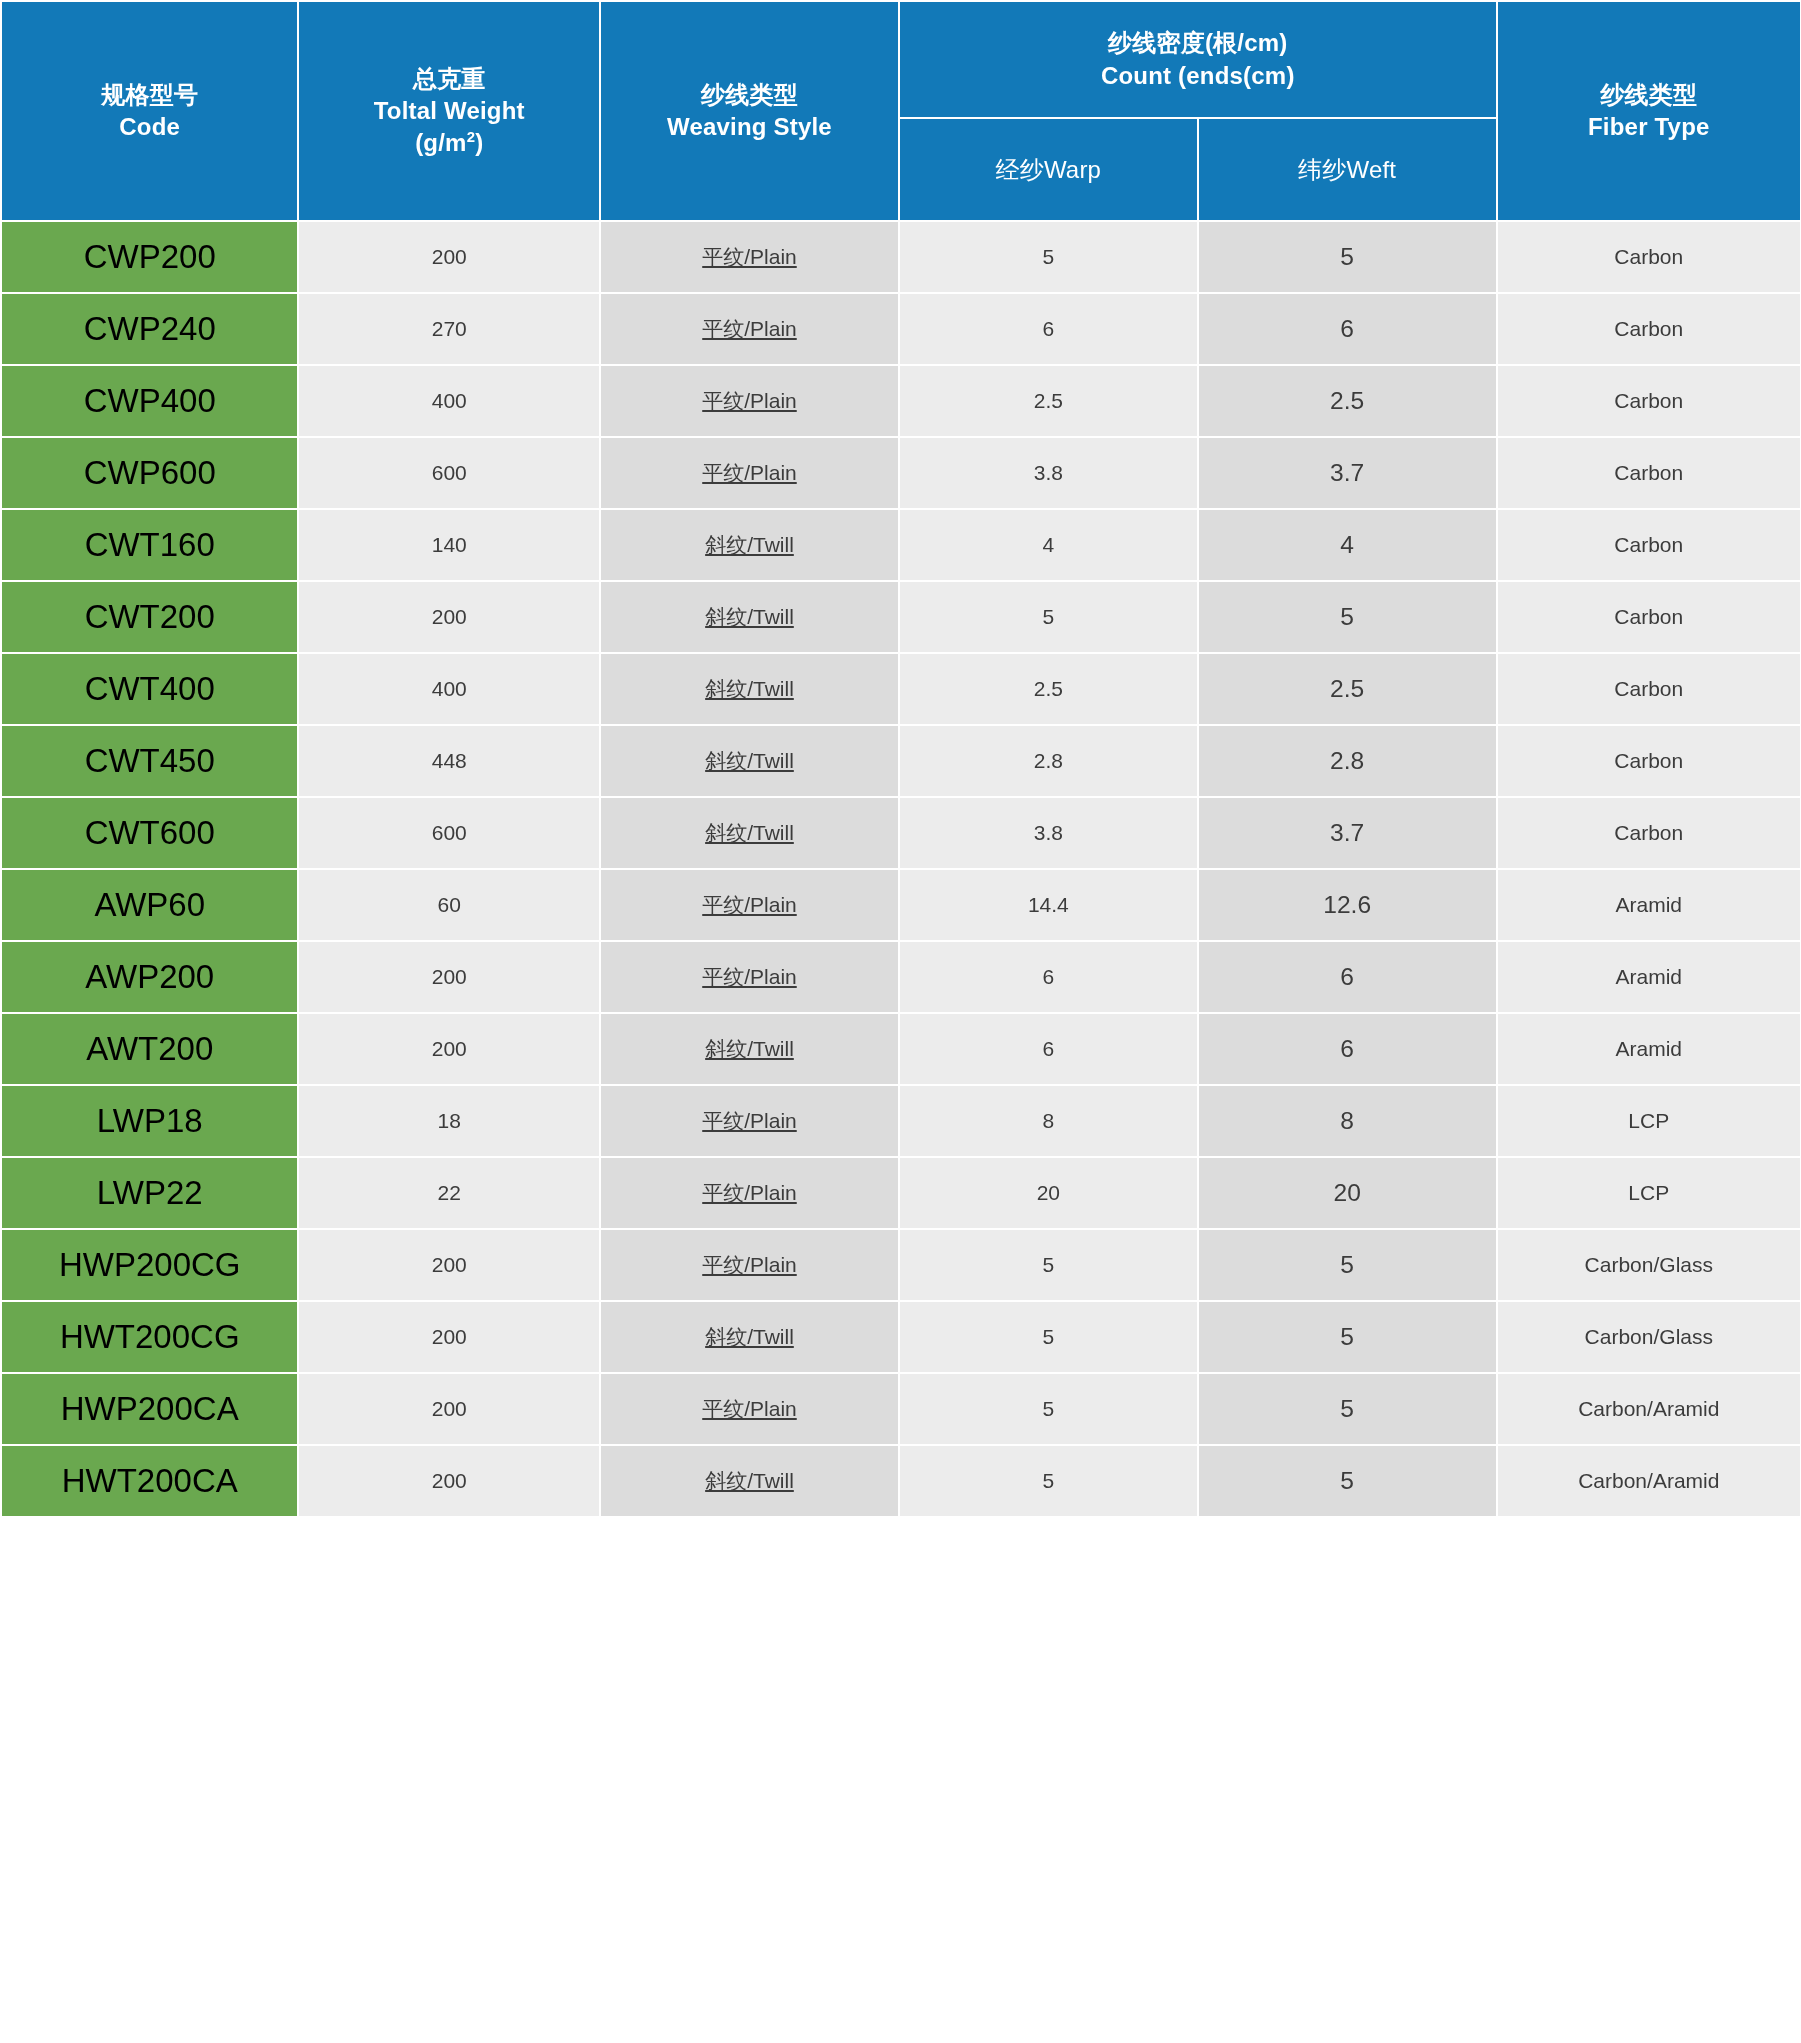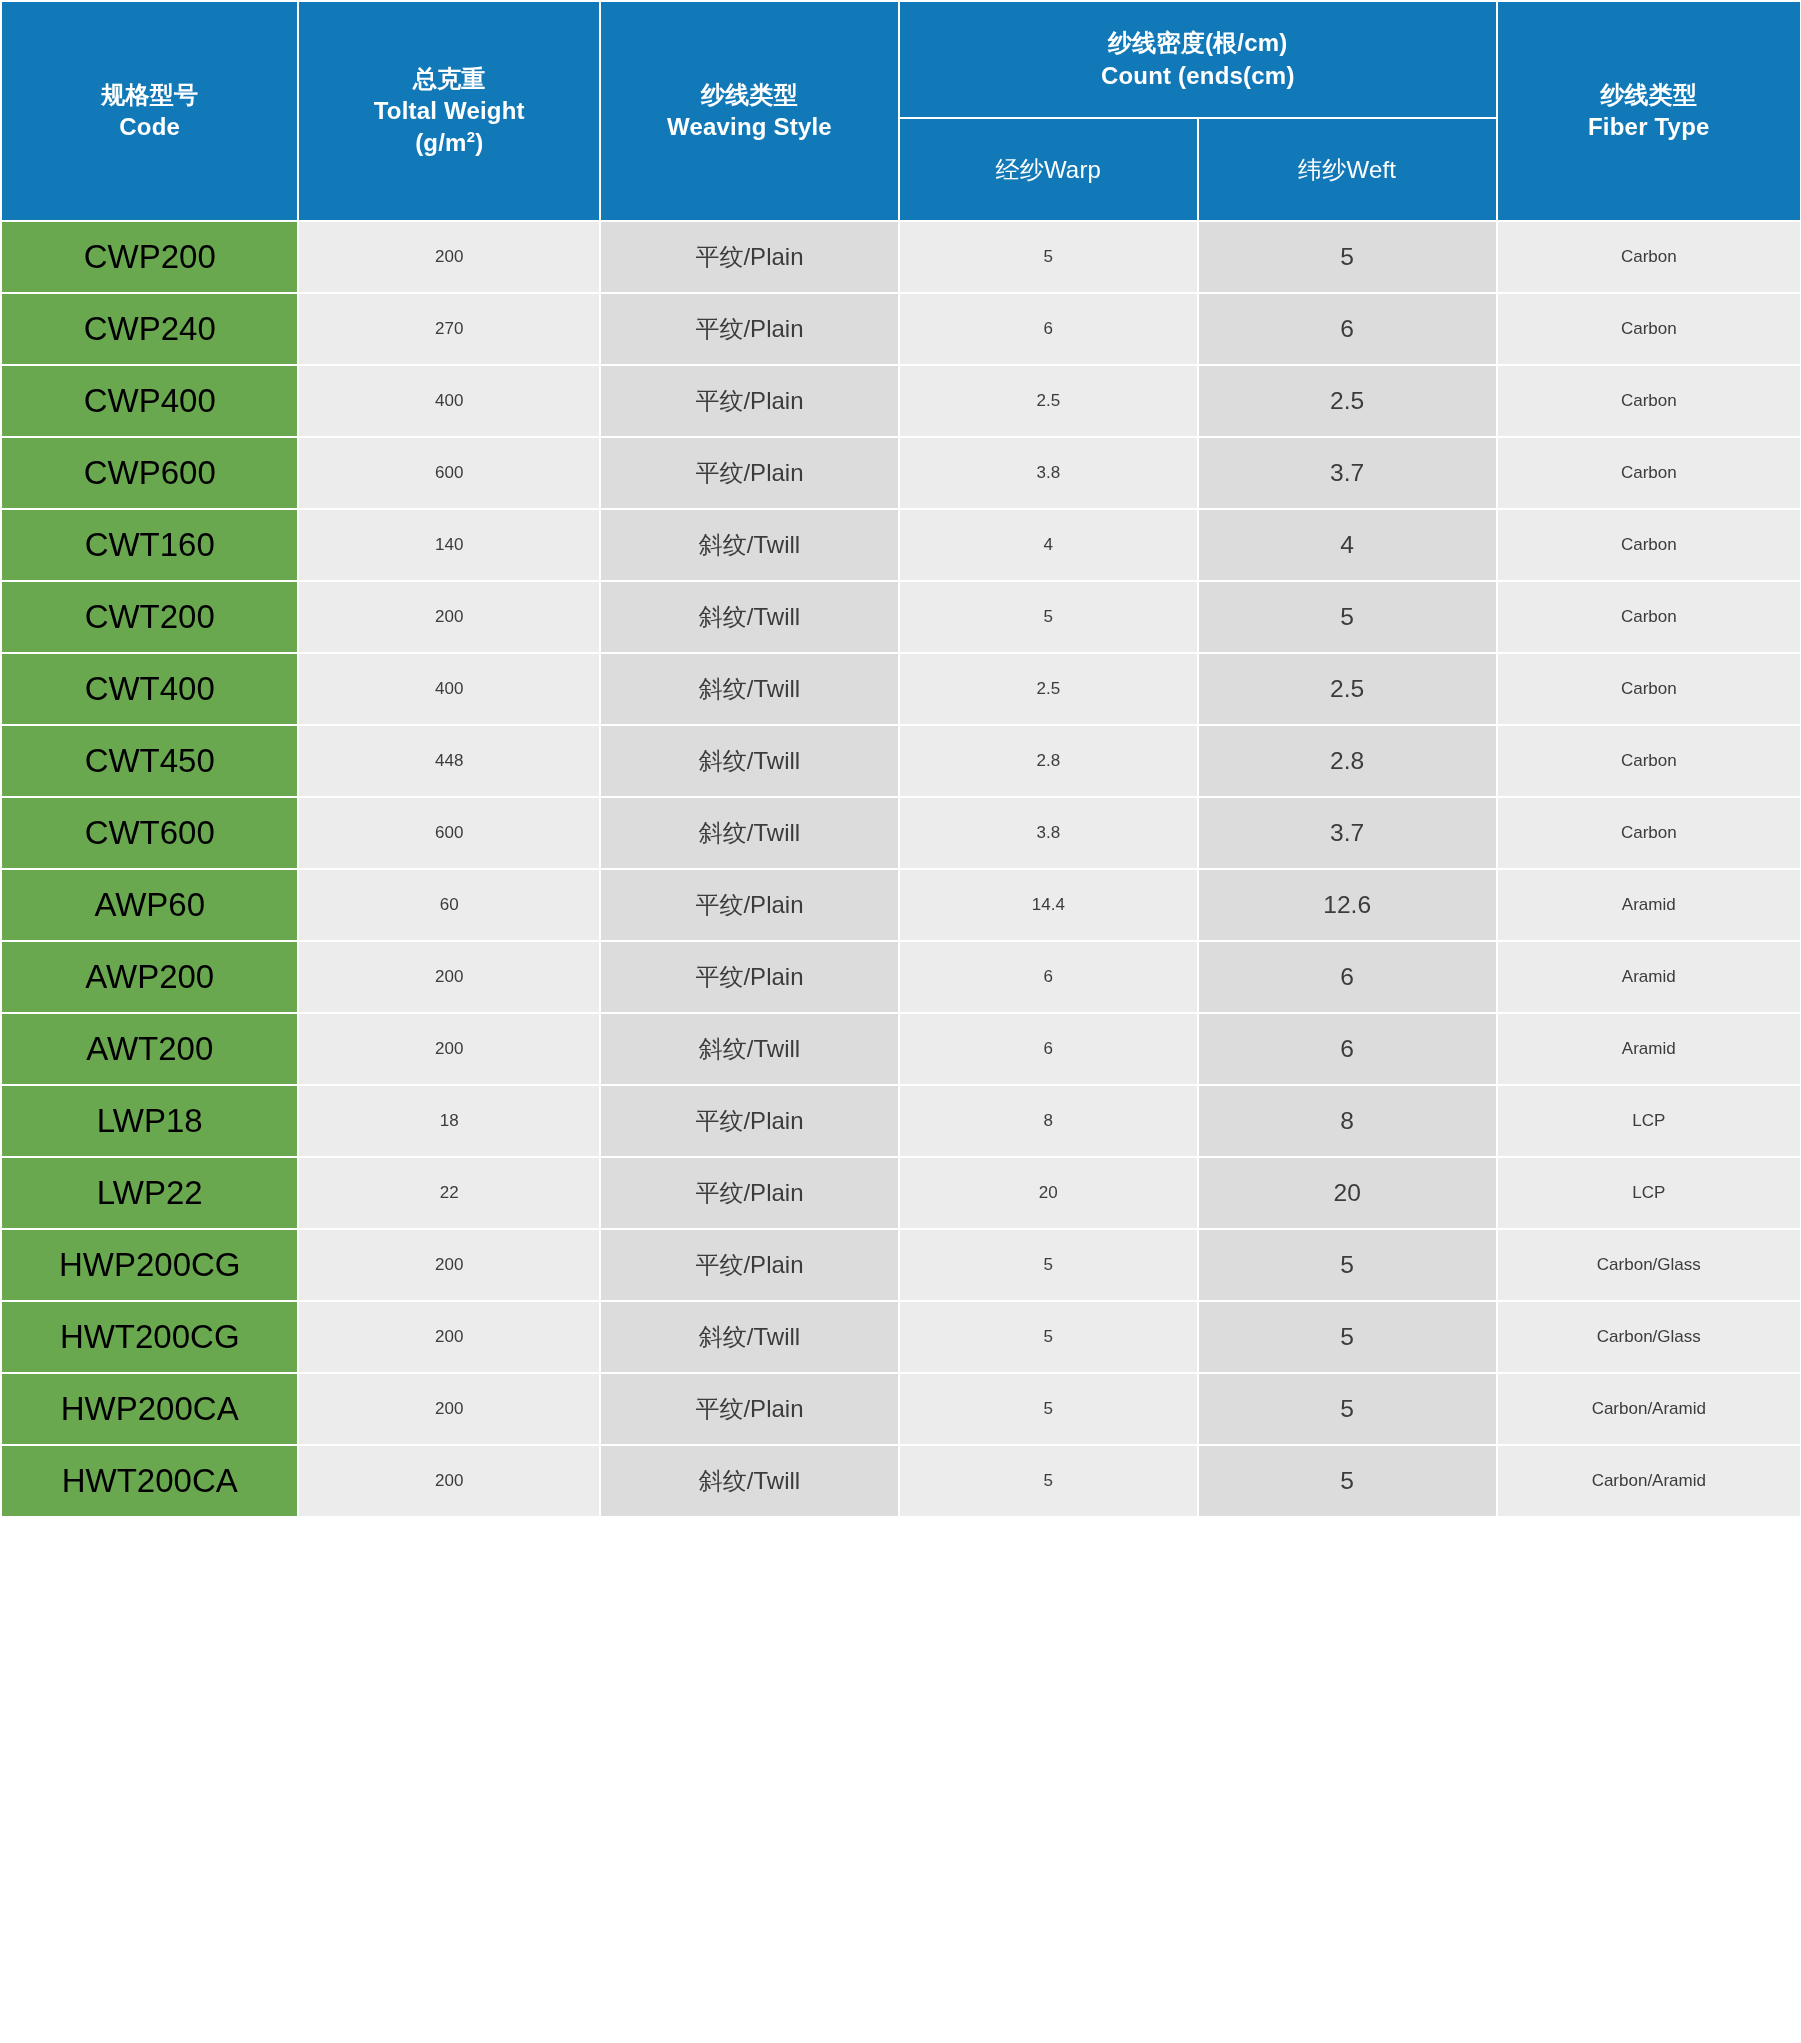--- a/index.html
+++ b/index.html
@@ -55,31 +55,32 @@
   
   .cell-code {
     background: #6aa84f;
     color: #000000;
     font-size: 33px;
     height: 70px;
   }
   .cell-light {
     background: #ececec;
     color: #3c3c3c;
-    font-size: 17px;
+    font-size: 21px;
     height: 70px;
   }
   .cell-dark {
     background: #dcdcdc;
     color: #3c3c3c;
     font-size: 24.6px;
     height: 70px;
   }
   .cell-cn {
-    font-size: 24px;
+    font-size: 21px;
+    text-decoration: underline;
   }
   .sup {
     font-size: 0.62em;
     vertical-align: super;
     line-height: 0;
   }
   .hd-line { display: block; font-weight: bold; }
 </style>
 </head>
 <body>

